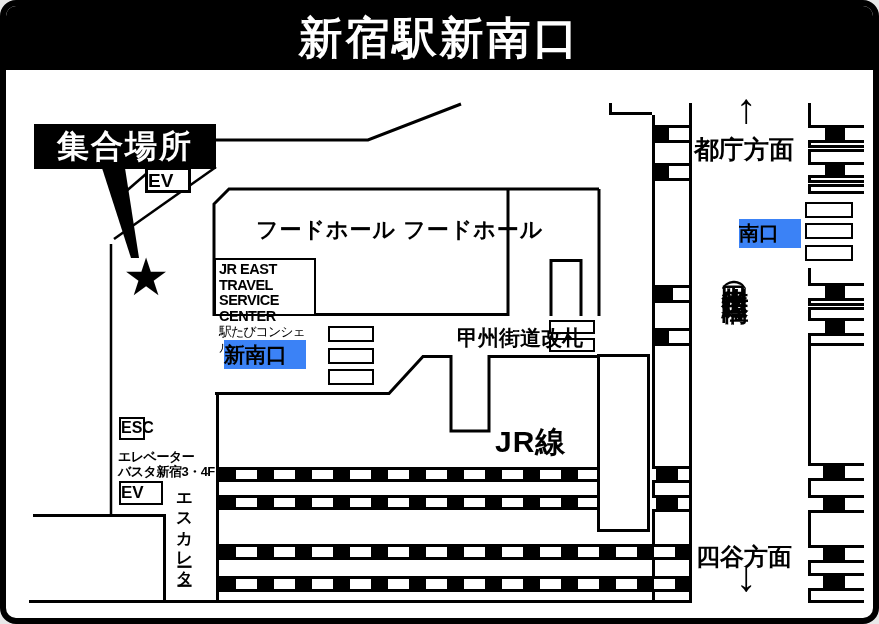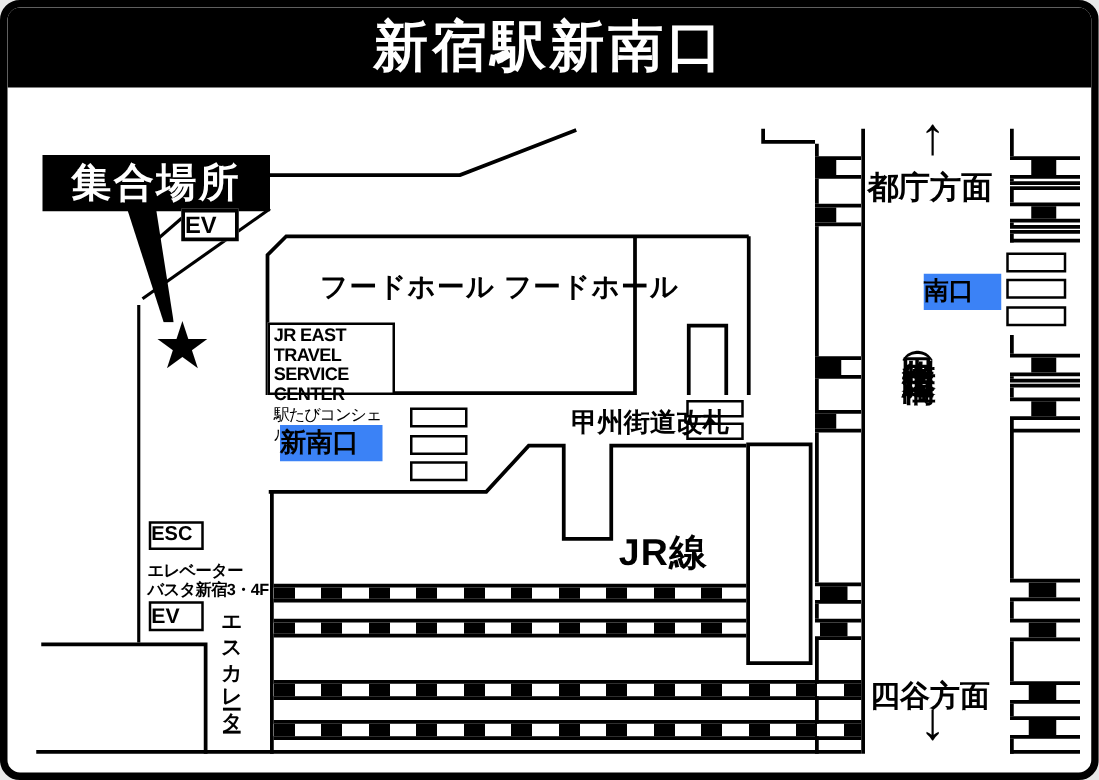--- a/index.html
+++ b/index.html
@@ -173,20 +173,20 @@
 
   <div class="txt" style="left:722px;top:80px;width:36px;font-size:42px;line-height:46px;text-align:center;font-weight:normal;">↑</div>
   <div class="txt" style="left:690px;top:535px;font-size:24px;">四谷方面</div>
   <div class="txt" style="left:688px;top:127px;font-size:25px;">都庁方面</div>
   <div class="txt" style="left:722px;top:548px;width:36px;font-size:42px;line-height:46px;text-align:center;font-weight:normal;">↓</div>
 
   <div class="vtext" style="left:711px;top:258px;height:270px;font-size:27px;letter-spacing:2px;">甲州街道（陸橋）</div>
 
   <div class="txt" style="left:489px;top:416px;font-size:30px;letter-spacing:1px;">JR線</div>
 
-  <div class="kbox" style="left:113px;top:411px;width:44px;height:23px;font-size:16px;line-height:18px;border-width:2.5px;">ESC</div>
+  <div class="kbox" style="left:113px;top:411px;width:26px;height:23px;font-size:16px;line-height:18px;border-width:2.5px;">ESC</div>
   <div class="txt" style="left:112px;top:442px;font-size:13px;letter-spacing:-0.5px;text-align:center;">エレベーター</div>
   <div class="txt" style="left:112px;top:457px;font-size:13px;letter-spacing:-0.5px;">バスタ新宿3・4F</div>
   <div class="kbox" style="left:113px;top:475px;width:44px;height:24px;font-size:17px;line-height:19px;border-width:2.5px;">EV</div>
   <div class="vtext" style="left:168px;top:477px;height:122px;font-size:16.5px;">エスカレーター</div>
 
 
 </div>
 
 </body></html>

